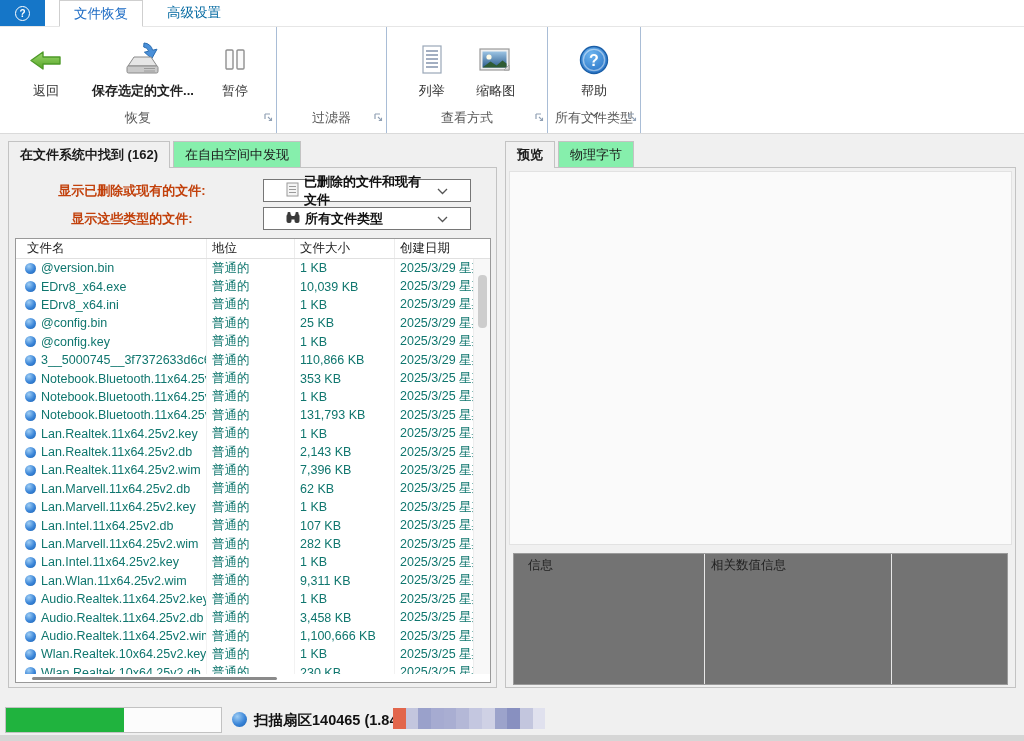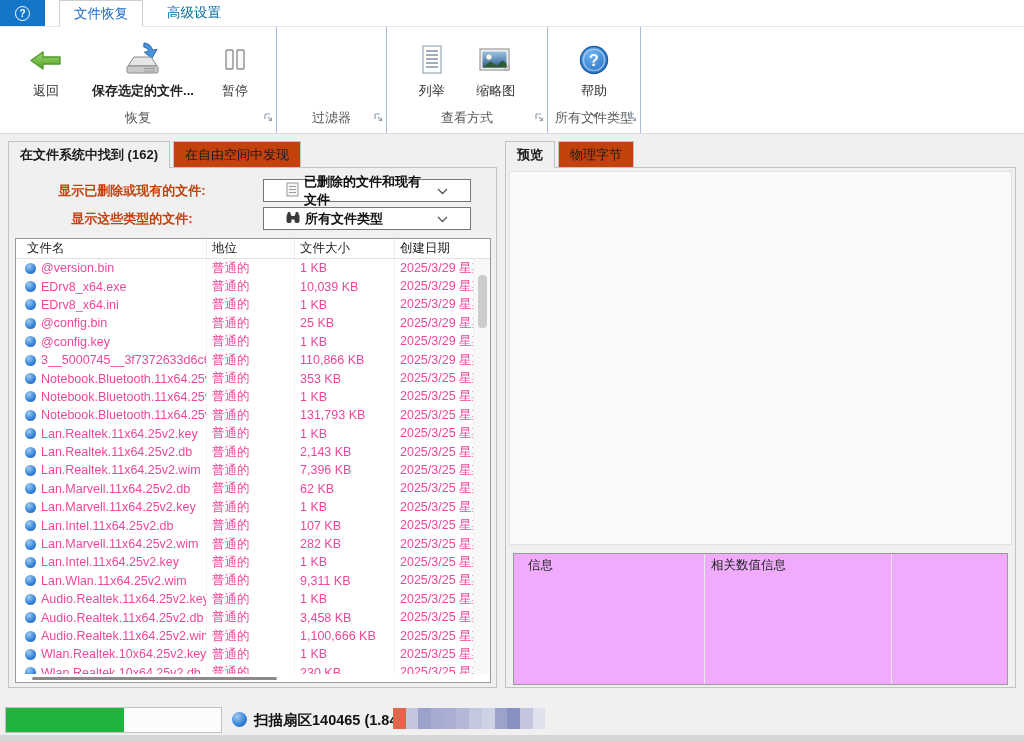--- a/index.html
+++ b/index.html
@@ -27,21 +27,21 @@
   .rbtn .icn { height:42px; display:flex; align-items:center; justify-content:center; }
   .rbtn .lbl { font-size:13px; color:#333; margin-top:1px; white-space:nowrap; }
   .rbtn .lbl.bold { font-weight:bold; color:#222; }
   .glabel { position:absolute; bottom:6px; left:0; width:100%; text-align:center; font-size:13px; color:#5a5a5a; }
   .launcher { position:absolute; right:3px; bottom:7px; }
   .ddarrow { margin-top:3px; }
 
   
   .panel { position:absolute; top:141px; height:547px; }
   .ptabs { display:flex; height:26px; position:relative; z-index:2; }
-  .ptab { padding:0 11px; line-height:25px; font-size:13px; background:#c2410c;
+  .ptab { padding:0 11px; line-height:25px; font-size:13px; background:#86efac;
           border:1px solid #c3c3c3; border-bottom:none; margin-right:3px; color:#1a1a1a; white-space:nowrap; }
   .ptab.active { font-weight:bold; height:27px; margin-bottom:-1px; background:#f0f0f0; }
   .pbody { position:absolute; top:26px; left:0; right:0; bottom:0;
            background:#f0f0f0; border:1px solid #c3c3c3; }
 
   #left-panel { left:8px; width:489px; }
   #right-panel { left:505px; width:511px; }
 
   
   .frow { position:absolute; left:0; display:flex; align-items:center; }
@@ -54,39 +54,39 @@
   
   #ftable { position:absolute; left:6px; top:70px; width:476px; height:445px;
             background:#fff; border:1px solid #999; overflow:hidden; }
   .thead { display:flex; height:20px; font-size:12.5px; color:#222; border-bottom:1px solid #e0e0e0; }
   .thead > div { display:flex; align-items:center; height:100%; }
   .hc0 { width:190px; padding-left:11px; }
   .hc1 { width:88px; padding-left:5px; border-left:1px solid #ececec; }
   .hc2 { width:100px; padding-left:5px; border-left:1px solid #ececec; }
   .hc3 { flex:1; padding-left:5px; border-left:1px solid #ececec; }
   #tbody { position:absolute; left:0; top:20px; right:17px; bottom:8px; overflow:hidden; }
-  .trow { display:flex; height:18.4px; font-size:12.5px; color:#ec4899; }
+  .trow { display:flex; height:18.4px; font-size:12.5px; color:#0f766e; }
   .trow > div { display:flex; align-items:center; height:100%; overflow:hidden; white-space:nowrap; }
   .c-name { width:190px; padding-left:9px; gap:5px; }
   .c-status { width:88px; padding-left:5px; border-left:1px solid #f2f2f2; }
   .c-size { width:100px; padding-left:5px; border-left:1px solid #f2f2f2; }
   .c-date { flex:1; padding-left:5px; border-left:1px solid #f2f2f2; }
   .sphere { width:11px; height:11px; border-radius:50%; flex:0 0 11px;
             background:radial-gradient(circle at 35% 30%, #9ecdf4, #3a85d8 55%, #1a5fae); }
   #vscroll { position:absolute; right:0; top:20px; bottom:8px; width:17px;
              background:#f8f8f8; border-left:1px solid #ededed; }
   #vthumb { position:absolute; left:4px; top:16px; width:9px; height:53px; background:#cdcdcd; border-radius:4px; }
   #hscroll { position:absolute; left:0; right:17px; bottom:0; height:8px; background:#fff; }
   #hthumb { position:absolute; left:16px; top:3px; width:245px; height:3px; background:#8a8a8a; border-radius:2px; }
 
   
   #preview { position:absolute; left:3px; right:3px; top:3px; height:374px;
              background:#fafafa; border:1px solid #e2e2e2; }
   #infobox { position:absolute; left:7px; right:7px; top:385px; height:132px;
-             background:#f0abfc; border:1px solid #9a9a9a; }
+             background:#737373; border:1px solid #9a9a9a; }
   #infobox .ihead { position:absolute; top:0; height:22px; font-size:12.5px; color:#222;
                     display:flex; align-items:center; }
   #infobox .ih0 { left:14px; } #infobox .ih1 { left:197px; }
   .vline { position:absolute; top:0; bottom:0; width:1px; background:#e8e8e8; }
   .vl0 { left:190px; } .vl1 { left:377px; }
 
   
   #footer { position:absolute; left:0; top:700px; width:1024px; height:41px; background:#f0f0f0; }
   #footer .btm { position:absolute; left:0; bottom:0; width:100%; height:6px; background:#d6d6d6; }
   #progress { position:absolute; left:5px; top:7px; width:217px; height:26px;

